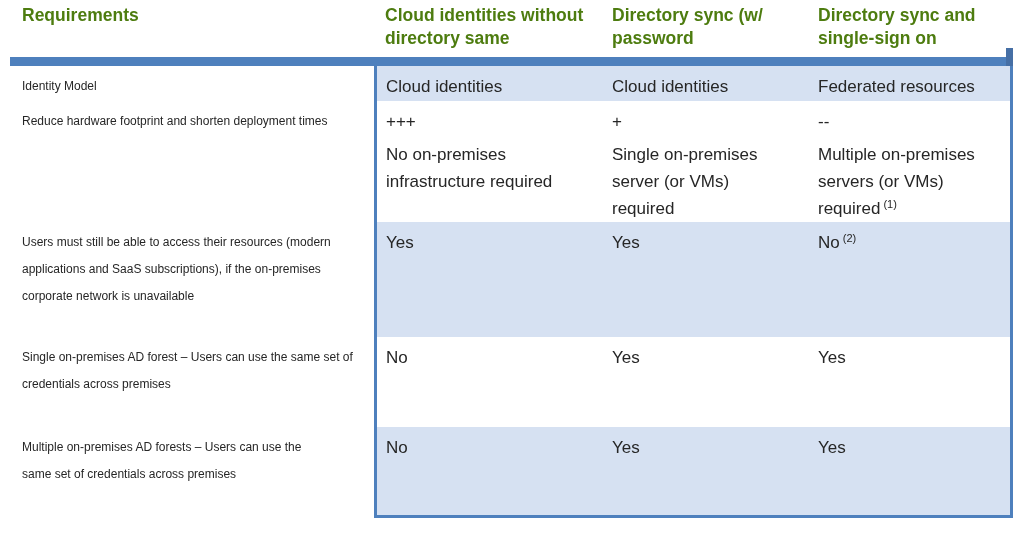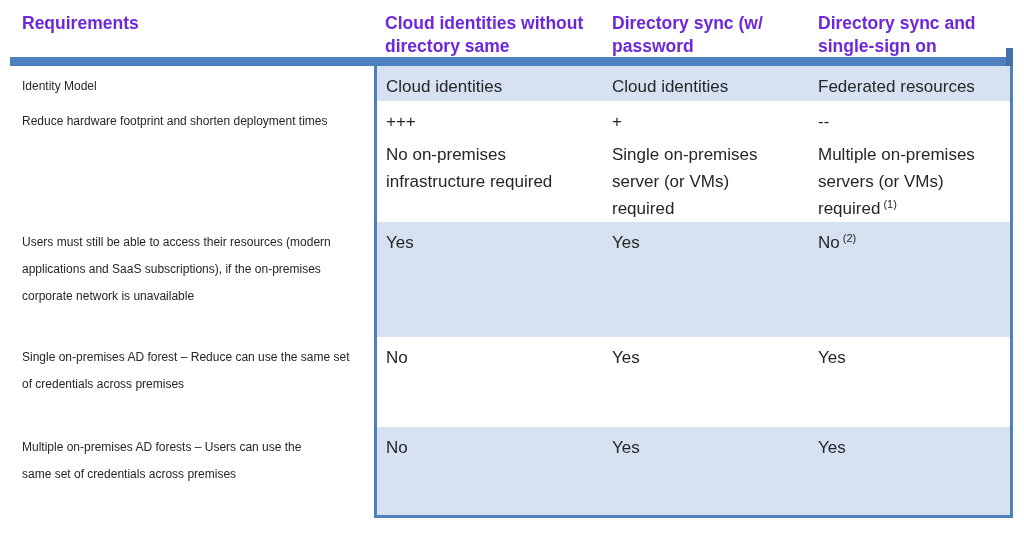--- a/index.html
+++ b/index.html
@@ -6,21 +6,21 @@
   body{
     width:1024px;height:536px;overflow:hidden;
     font-family:"Liberation Sans",sans-serif;
     color:#262626;
     -webkit-font-smoothing:antialiased;
   }
   .table{position:relative;margin-left:10px;width:1003px;}
 
   
   .header-row{display:flex;height:57px;}
-  .hc{font-weight:bold;font-size:17.5px;line-height:23px;color:#6d28d9;padding-top:12px;box-sizing:border-box;}
+  .hc{font-weight:bold;font-size:17.5px;line-height:23px;color:#4d7c0f;padding-top:4px;box-sizing:border-box;}
   .hc1{width:364px;padding-left:12px;}
   .hc2{width:228px;padding-left:11px;}
   .hc3{width:206px;padding-left:10px;}
   .hc4{width:205px;padding-left:10px;}
 
   
   .bar{height:9px;background:#4e80bd;width:1003px;}
   .bar-cap{position:absolute;top:48px;right:0;width:7px;height:18px;background:#466fa5;}
 
   
@@ -63,21 +63,21 @@
 
   <div class="bar"></div>
   <div class="bar-cap"></div>
 
   <div class="body">
 
     <div class="left-col">
       <div class="req h1">Identity Model</div>
       <div class="req h2">Reduce hardware footprint and shorten deployment times</div>
       <div class="req h3">Users must still be able to access their resources (modern applications and SaaS subscriptions), if the on-premises corporate network is unavailable</div>
-      <div class="req h4">Single on-premises AD forest – Reduce can use the same set of credentials across premises</div>
+      <div class="req h4">Single on-premises AD forest – Users can use the same set of credentials across premises</div>
       <div class="req h5">
           <span class="w280">Multiple on-premises AD forests – Users can use the same set of credentials across premises</span>
         </div>
     </div>
 
     <div class="data-box">
 
       <div class="drow band h1">
         <div class="dc c2">Cloud identities</div>
         <div class="dc c3">Cloud identities</div>

